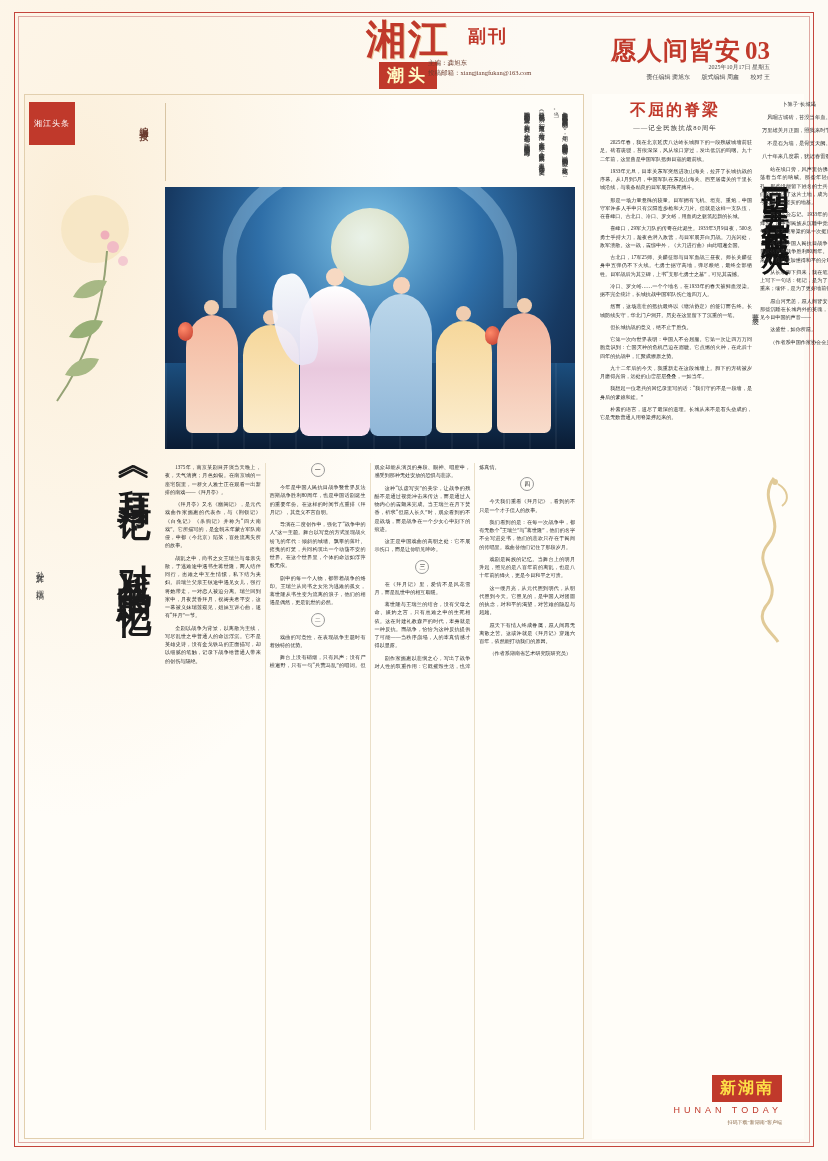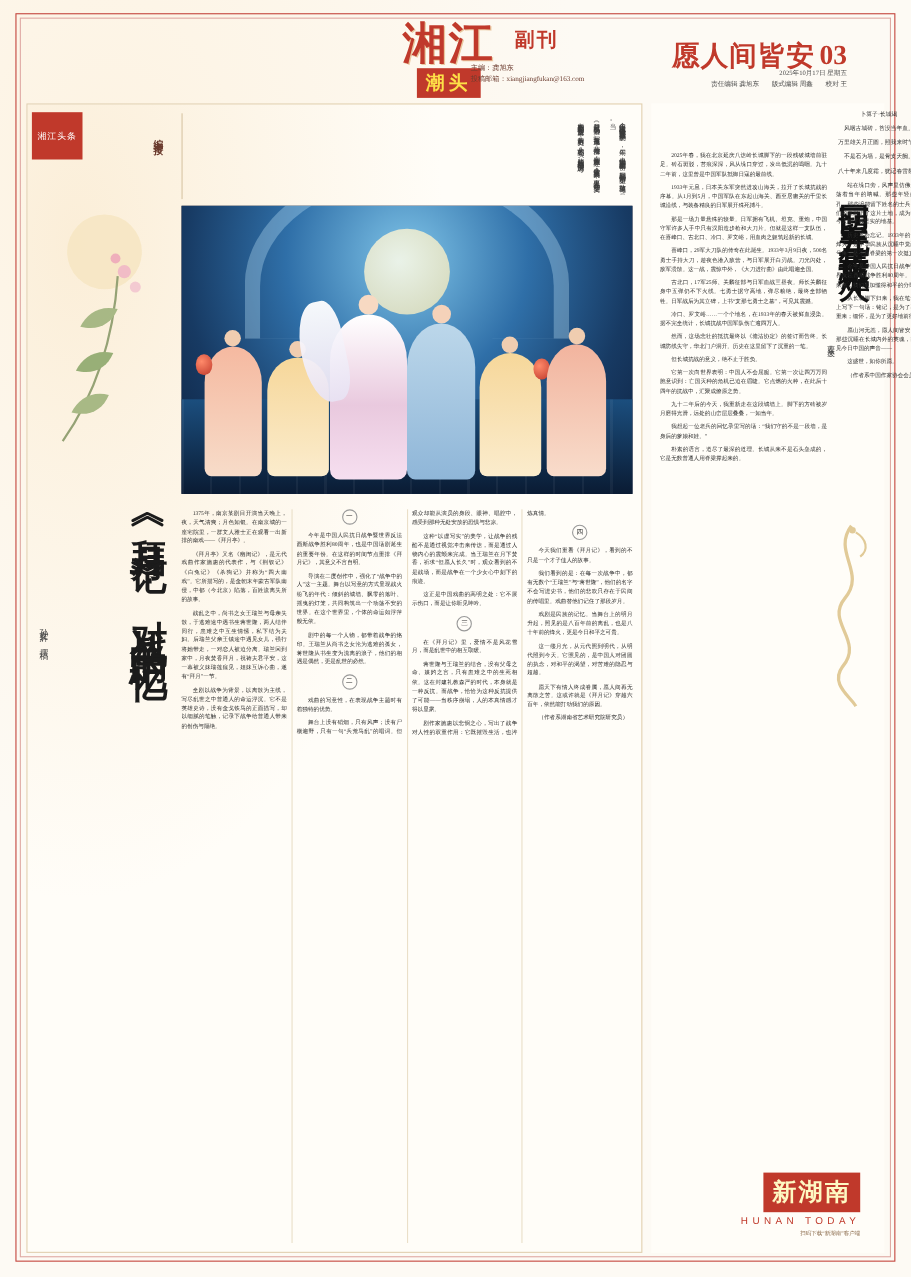--- a/index.html
+++ b/index.html
@@ -36,21 +36,21 @@
     text-align:center; width:300px;
   }
   .brand-main {
     font-family:"Liberation Serif", serif;
     color:#c0392b; font-size:40px; font-weight:bold;
     letter-spacing:2px; line-height:1.0;
     text-shadow:1px 1px 0 #eac9a0;
   }
   .brand-sub {
     display:inline-block; margin-top:2px;
-    color:#fde047; background:#c0392b;
+    color:#fef9c3; background:#c0392b;
     font-size:17px; padding:2px 8px; letter-spacing:4px;
     font-weight:bold;
   }
   .brand-credits {
     position:absolute; left:calc(50% + 20px); top:40px;
     font-size:6.5px; color:#6b3b2e; line-height:1.5; text-align:left;
     width:220px;
   }
   .paper-name {
     position:absolute; right:26px; top:16px; text-align:right;
@@ -219,22 +219,22 @@
     font-size:5.1px; line-height:1.62; text-align:justify; color:#2b2b2b;
   }
   .r-cols-a p, .r-cols-b p { margin:0 0 4px 0; text-indent:2em; }
   .poem { text-align:center; font-size:5.3px; line-height:1.7; color:#333; margin:5px 0; text-indent:0 !important;}
 
   
   .footer-logo {
     position:absolute; right:22px; bottom:24px; text-align:right;
   }
   .footer-logo .cn {
-    display:inline-block; background:#c0392b; color:#fef9c3;
-    font-size:22px; font-weight:bold; padding:3px 8px; letter-spacing:2px;
+    display:inline-block; background:#c0392b; color:#fde047;
+    font-size:16px; font-weight:bold; padding:3px 8px; letter-spacing:2px;
   }
   .footer-logo .en {
     font-family:"Liberation Sans", sans-serif;
     font-size:9px; color:#c0392b; letter-spacing:4px; margin-top:3px;margin-left:16px;
   }
   .footer-note {
     position:absolute; right:22px; bottom:14px;
     font-size:5px; color:#8a6a4a;
   }
   
@@ -360,20 +360,24 @@
         <p>我们看到的是：在每一次战争中，都有无数个“王瑞兰”与“蒋世隆”，他们的名字不会写进史书，他们的悲欢只存在于民间的传唱里。戏曲替他们记住了那段岁月。</p>
         <p>戏剧是民族的记忆。当舞台上的明月升起，照见的是八百年前的离乱，也是八十年前的烽火，更是今日和平之可贵。</p>
         <p>这一缕月光，从元代照到明代，从明代照到今天。它照见的，是中国人对团圆的执念，对和平的渴望，对苦难的隐忍与超越。</p>
         <p>愿天下有情人终成眷属，愿人间再无离散之苦。这或许就是《拜月记》穿越六百年，依然能打动我们的原因。</p>
         <p>（作者系湖南省艺术研究院研究员）</p>
       </div>
     </div>
 
     <div class="right-panel">
 
+      <div class="r-title-block">
+        <div class="r-title-main">不屈的脊梁</div>
+        <div class="r-title-sub">——记全民族抗战80周年</div>
+      </div>
 
       <div class="r-head-v">回望一九三三年长城烽火</div>
       <div class="r-byline-v">曹东波</div>
 
       <svg class="dragon" viewBox="0 0 54 170">
         <path d="M30 4 C12 28 44 46 24 70 C6 92 42 108 22 132 C10 148 30 160 34 168" stroke="#c9a24a" stroke-width="3" fill="none"></path>
         <path d="M34 10 C44 16 46 26 38 32" stroke="#c9a24a" stroke-width="2" fill="none"></path>
         <circle cx="31" cy="8" r="3" fill="#c9a24a"></circle>
       </svg>
 

